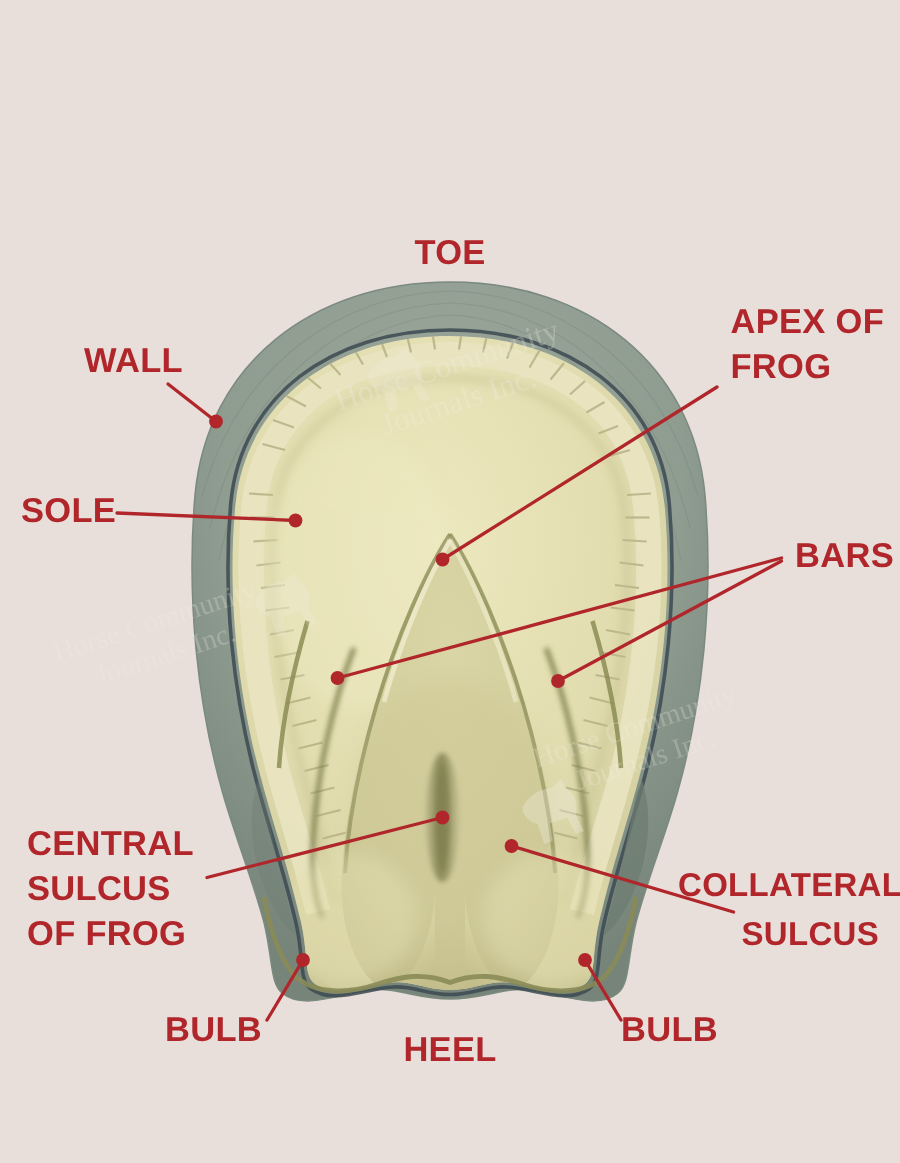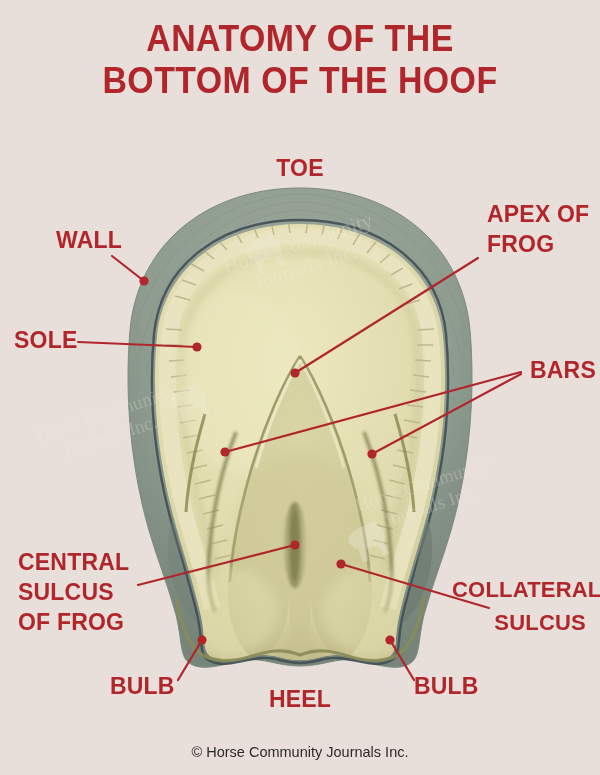--- a/index.html
+++ b/index.html
@@ -57,24 +57,20 @@
   }
   .lbl-s { font-size: 22px; }
   .leader { stroke: #B0262B; stroke-width: 2.2; fill: none; stroke-linecap: round; }
   .dot { fill: #B0262B; }
 </style>
 </head>
 <body>
 
 <div id="stage">
 
-  <div class="title-block">
-    <span class="title-line">ANATOMY OF THE</span>
-    <span class="title-line">BOTTOM OF THE HOOF</span>
-  </div>
 
   <svg width="600" height="775" viewBox="0 0 600 775">
     <defs>
       <radialGradient id="gWall" cx="50%" cy="28%" r="72%">
         <stop offset="0%" stop-color="#9CA89B"></stop>
         <stop offset="62%" stop-color="#8F9C90"></stop>
         <stop offset="100%" stop-color="#76847A"></stop>
       </radialGradient>
       <radialGradient id="gSole" cx="45%" cy="32%" r="78%">
         <stop offset="0%" stop-color="#EDE8BE"></stop>
@@ -419,14 +415,13 @@
       <text class="lbl lbl-s" x="586" y="630" text-anchor="end">SULCUS</text>
 
       <text class="lbl" x="110" y="694" text-anchor="start">BULB</text>
 
       <text class="lbl" x="300" y="707" text-anchor="middle">HEEL</text>
 
       <text class="lbl" x="414" y="694" text-anchor="start">BULB</text>
     </g>
   </svg>
 
-  <div class="credit">© Horse Community Journals Inc.</div>
 </div>
 
 </body></html>

